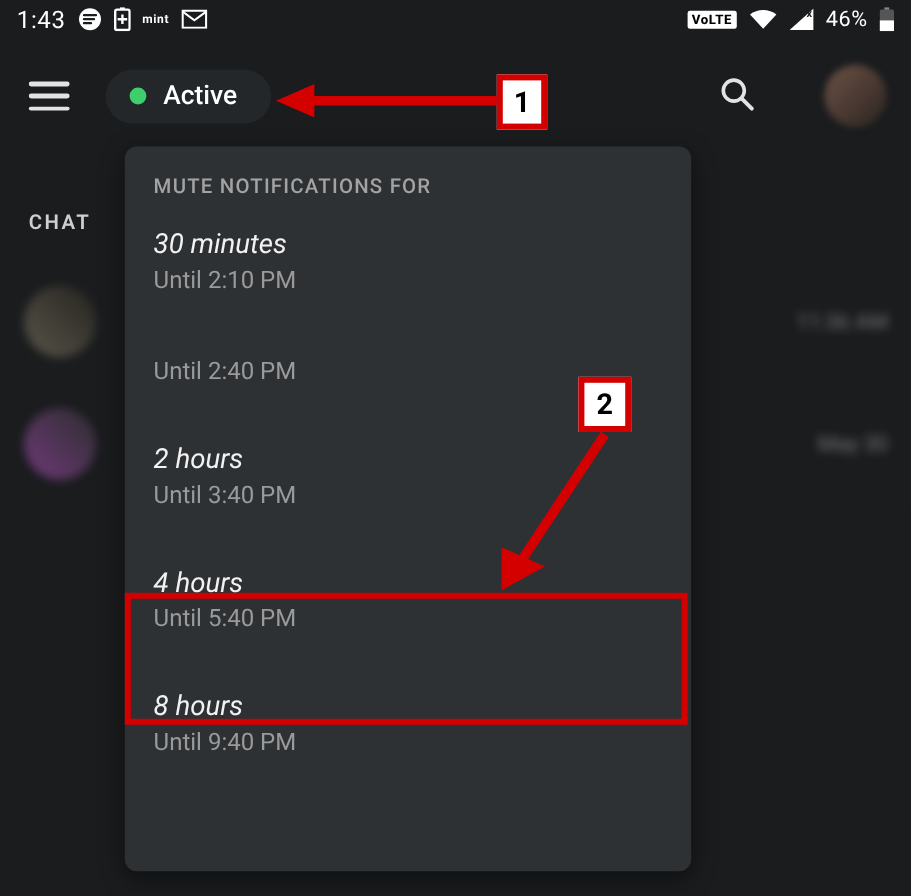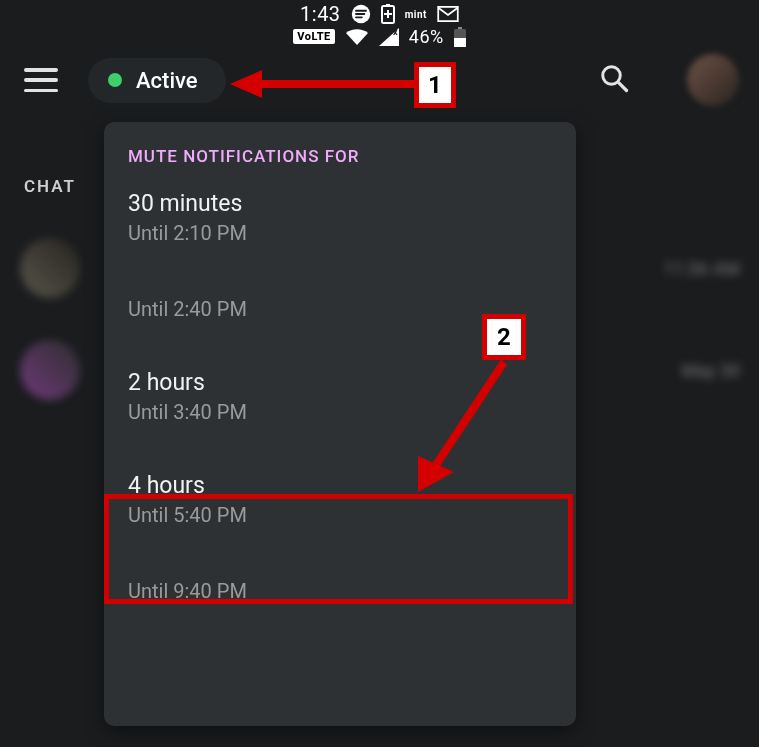--- a/index.html
+++ b/index.html
@@ -1,20 +1,20 @@
 <!DOCTYPE html>
 <html><head>
   <meta charset="utf-8">
   <style>
     * { margin:0; padding:0; box-sizing:border-box; font-family:Roboto, "Segoe UI", Arial, sans-serif; }
     body { background:#1a1c1e; width:759px; height:747px; position:relative; color:#e3e3e3; overflow:hidden; }
 
     
     .status-bar { display:flex; justify-content:space-between; align-items:center;
-      padding:2px 14px 0 14px; height:30px; font-size:20px; letter-spacing:.5px; color:#fff;flex-direction:column; }
+      padding:2px 14px 0 14px; height:30px; font-size:20px; letter-spacing:.5px; color:#fff; }
     .status-left, .status-right { display:flex; align-items:center; gap:10px; }
     .status-left .time { font-weight:400; }
     .ic { display:inline-flex; align-items:center; justify-content:center; }
 
     
     .header { display:flex; align-items:center; padding:24px 20px 10px 24px; gap:30px; }
     .hamburger { width:34px; height:24px; display:flex; flex-direction:column; justify-content:space-between; cursor:pointer; }
     .hamburger span { height:3.5px; background:#e3e3e3; border-radius:2px; }
     .active-chip { display:flex; align-items:center; gap:14px; background:#23272a;
       border-radius:26px; padding:10px 28px 10px 20px; }
@@ -36,23 +36,23 @@
     .bg-row .ts { margin-left:auto; color:#bdbdbd; font-size:18px; }
     .r1 { top:238px; } .r2 { top:340px; }
     .r1 .av { background:linear-gradient(45deg,#8d8470,#2e2a1f); }
     .r2 .av { background:linear-gradient(45deg,#b552c4,#3d3d3d); }
 
     
     .popup { position:absolute; left:104px; top:122px; width:472px; min-height:604px;
       background:#2e3134; border-radius:10px; box-shadow:0 6px 20px rgba(0,0,0,.45);
       padding:24px 0 14px 0; }
     .popup-title { padding:0 24px 10px 24px; font-size:17px; letter-spacing:1px;
-      color:#f0abfc; font-weight:500; }
+      color:#a3a3a3; font-weight:500; }
     .opt { padding:14px 24px 16px 24px; cursor:pointer; }
-    .opt .t { font-size:23px; color:#f2f2f2; }
+    .opt .t { font-size:23px; color:#f2f2f2;font-style:italic; }
     .opt .s { font-size:20px; color:#9a9a9a; margin-top:4px; }
     .opt + .opt { margin-top:18px; }
     .callout { position:absolute; border:5px solid #d40000; background:#fff; color:#000;
       font-size:24px; font-weight:700; display:flex; align-items:center; justify-content:center; }
     .highlight-opt { position:absolute; border:5px solid #d40000; }
 
     svg.arrow { position:absolute; overflow:visible; }
     .arrow-path { stroke:#d40000; stroke-width:8; fill:none; }
     .arrow-head { fill:#d40000; }
   </style>
@@ -150,20 +150,21 @@
   </div>
   <div class="opt">
     <div class="t">2 hours</div>
     <div class="s">Until 3:40 PM</div>
   </div>
   <div class="opt">
     <div class="t">4 hours</div>
     <div class="s">Until 5:40 PM</div>
   </div>
   <div class="opt">
+    <div class="t">8 hours</div>
     <div class="s">Until 9:40 PM</div>
   </div>
 </div>
 
 <div class="callout" style="left:414px; top:62px; width:42px; height:46px;">1</div>
 <svg class="arrow" style="left:230px; top:70px;" width="190" height="30">
   <line class="arrow-path" x1="184" y1="14" x2="28" y2="14"></line>
   <polygon class="arrow-head" points="0,14 32,0 32,28"></polygon>
 </svg>
 

